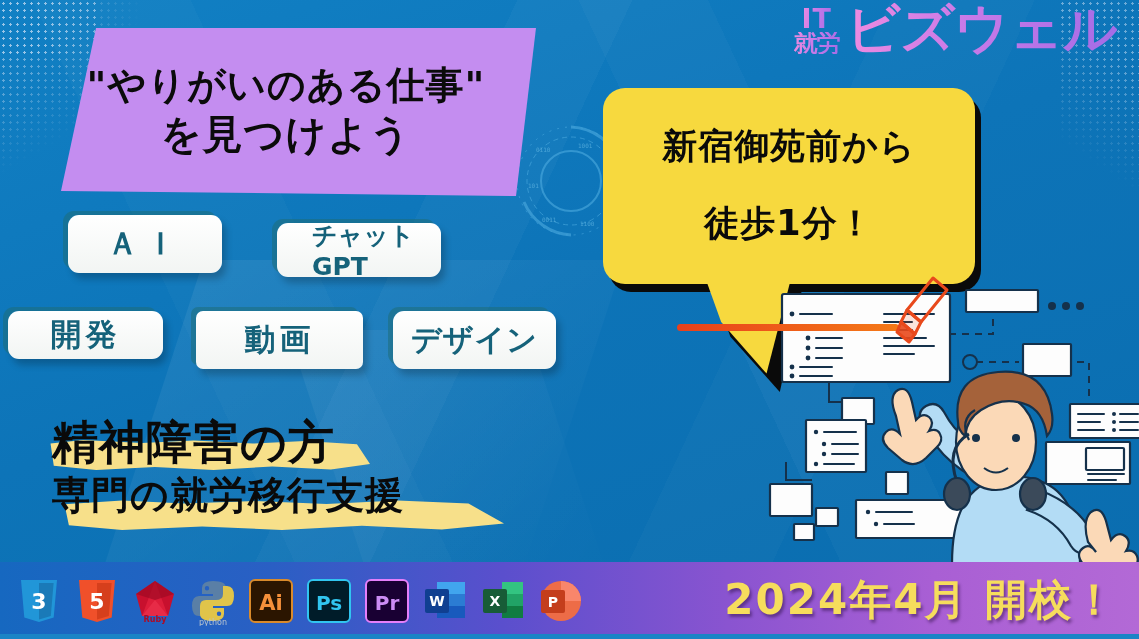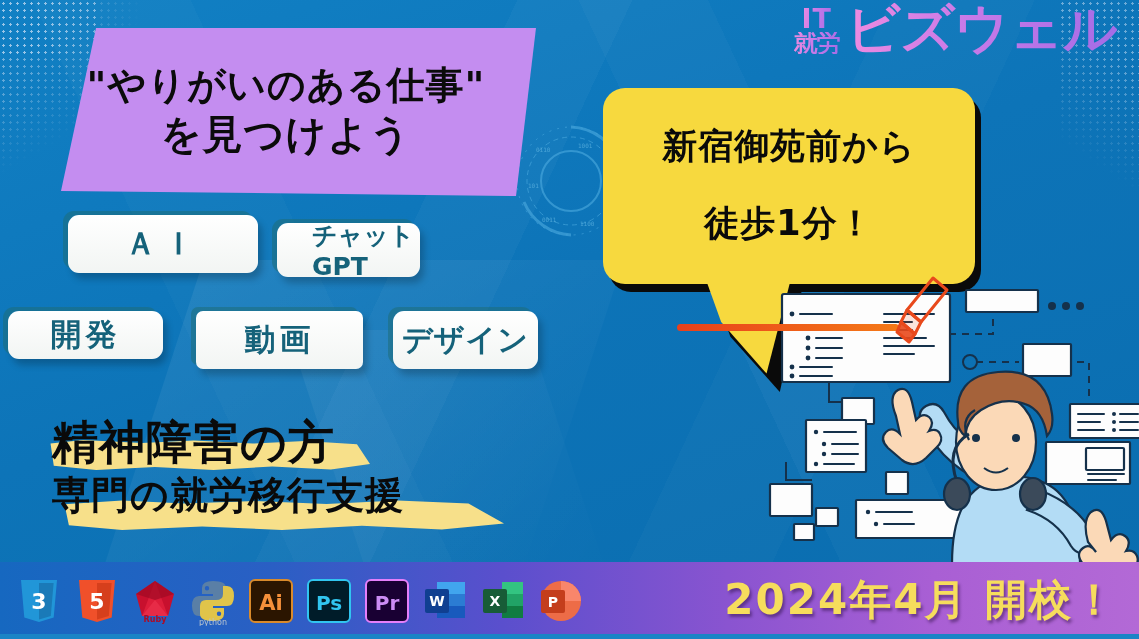--- a/index.html
+++ b/index.html
@@ -65,25 +65,25 @@
   .headline-txt .h1{font-size:38px;line-height:1.15;}
   .headline-txt .h2{font-size:40px;line-height:1.3;}
 
   
   .pill{
     position:absolute;display:flex;align-items:center;justify-content:center;
     background:linear-gradient(180deg,#ffffff 0%,#f2f5f3 100%);
     border-radius:11px;color:#15627a;font-weight:bold;
     box-shadow:-5px -4px 0 0 rgba(30,110,120,.55), 4px 6px 7px rgba(0,0,0,.22);
   }
-  .pill.p-ai{left:68px;top:215px;width:190px;height:58px;font-size:31px;letter-spacing:7px;}
-  .pill.p-gpt{left:277px;top:223px;width:143px;height:54px;font-size:25px;letter-spacing:0px;padding-left:35px;}
+  .pill.p-ai{left:68px;top:215px;width:154px;height:58px;font-size:31px;letter-spacing:7px;}
+  .pill.p-gpt{left:277px;top:223px;width:164px;height:54px;font-size:25px;letter-spacing:0px;padding-left:35px;}
   .pill.p-dev{left:8px;top:311px;width:155px;height:48px;font-size:31px;letter-spacing:4px;}
   .pill.p-mov{left:196px;top:311px;width:167px;height:58px;font-size:31px;letter-spacing:4px;border-radius:7px;}
-  .pill.p-des{left:393px;top:311px;width:145px;height:58px;font-size:30px;letter-spacing:1px;}
+  .pill.p-des{left:393px;top:311px;width:163px;height:58px;font-size:30px;letter-spacing:1px;}
 
   
   .marker-block{position:absolute;left:44px;top:404px;width:470px;height:124px;}
   .mk-line{position:absolute;height:30px;background:#f7e08a;border-radius:3px;}
   .mk-line.a{left:0px;top:36px;width:326px;
     clip-path:polygon(2% 12%,12% 0%,30% 10%,46% 2%,64% 12%,80% 3%,96% 14%,100% 80%,88% 98%,70% 88%,52% 100%,34% 90%,16% 100%,3% 86%);}
   .mk-line.b{left:16px;top:96px;width:444px;
     clip-path:polygon(1% 14%,14% 2%,28% 12%,44% 3%,60% 13%,76% 2%,92% 12%,100% 78%,86% 98%,68% 86%,50% 100%,32% 88%,14% 100%,2% 84%);}
   .mk-txt{position:absolute;left:8px;font-weight:bold;color:#0a0a0a;letter-spacing:1px;}
   .mk-txt.t1{top:8px;font-size:46px;}

